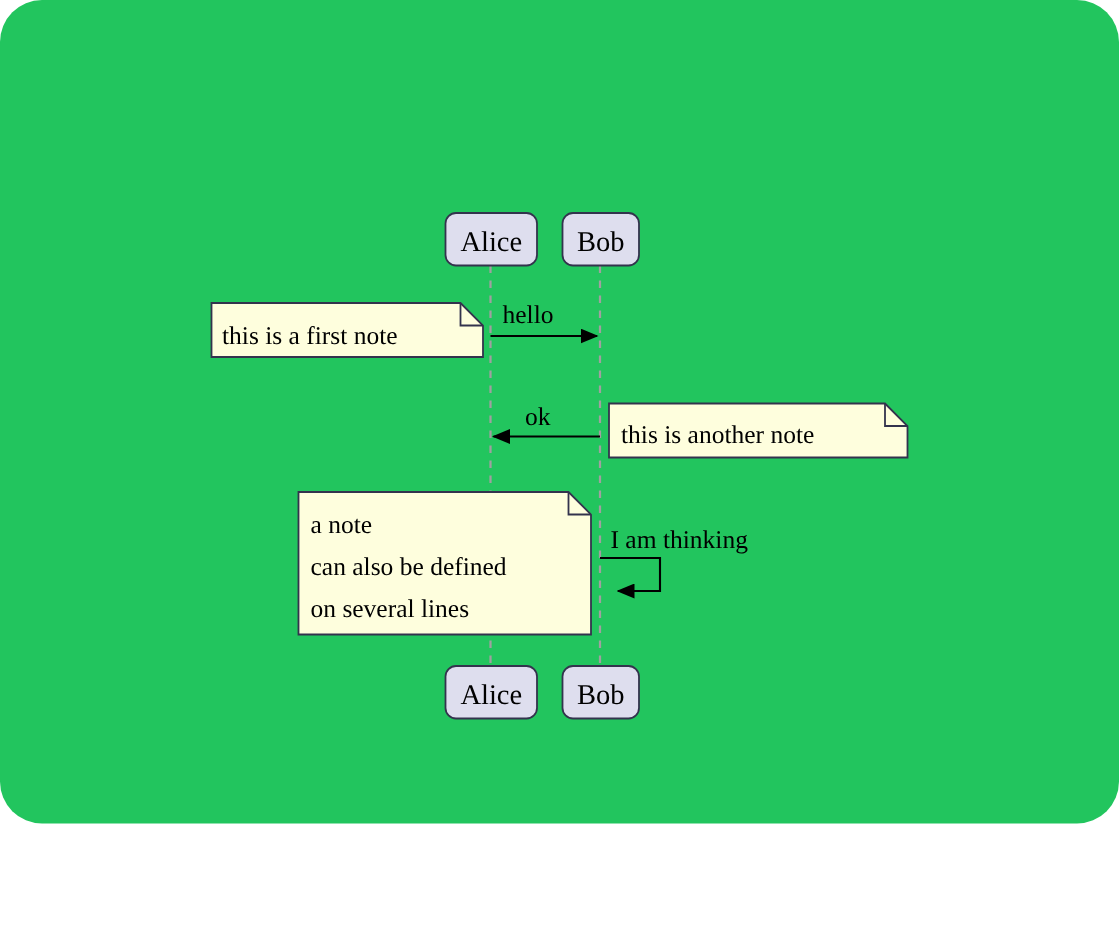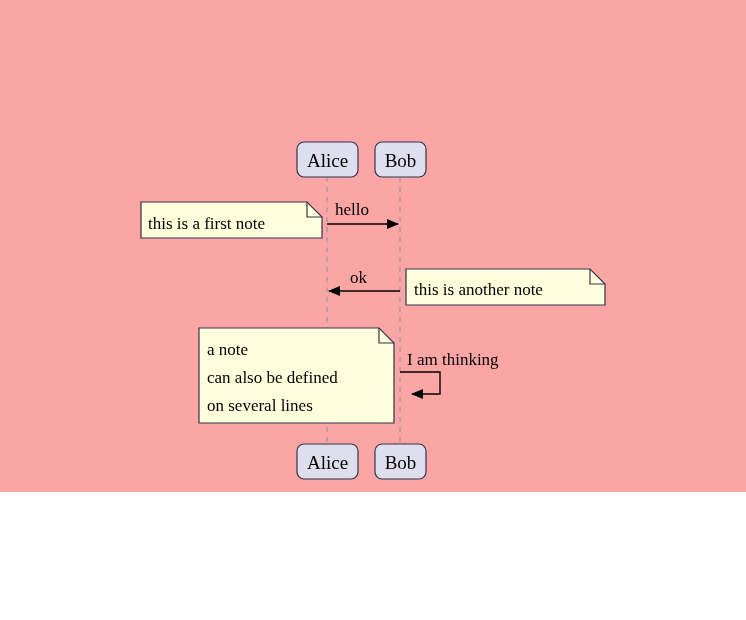--- a/index.html
+++ b/index.html
@@ -9,22 +9,23 @@
   }
   body {
     width: 746px;
     height: 620px;
     font-family: "Liberation Serif", "DejaVu Serif", serif;
     overflow: hidden;
   }
   #diagram-root {
     position: relative;
     width: 746px;
-    height: 492px;
-    background: #fca5a5;
+    height: 549px;
+    background: #22c55e;
+    border-radius: 28px;
   }
   #seq-svg {
     position: absolute;
     left: 0;
     top: 0;
     width: 746px;
     height: 620px;
     display: block;
   }
   .participant-label,

